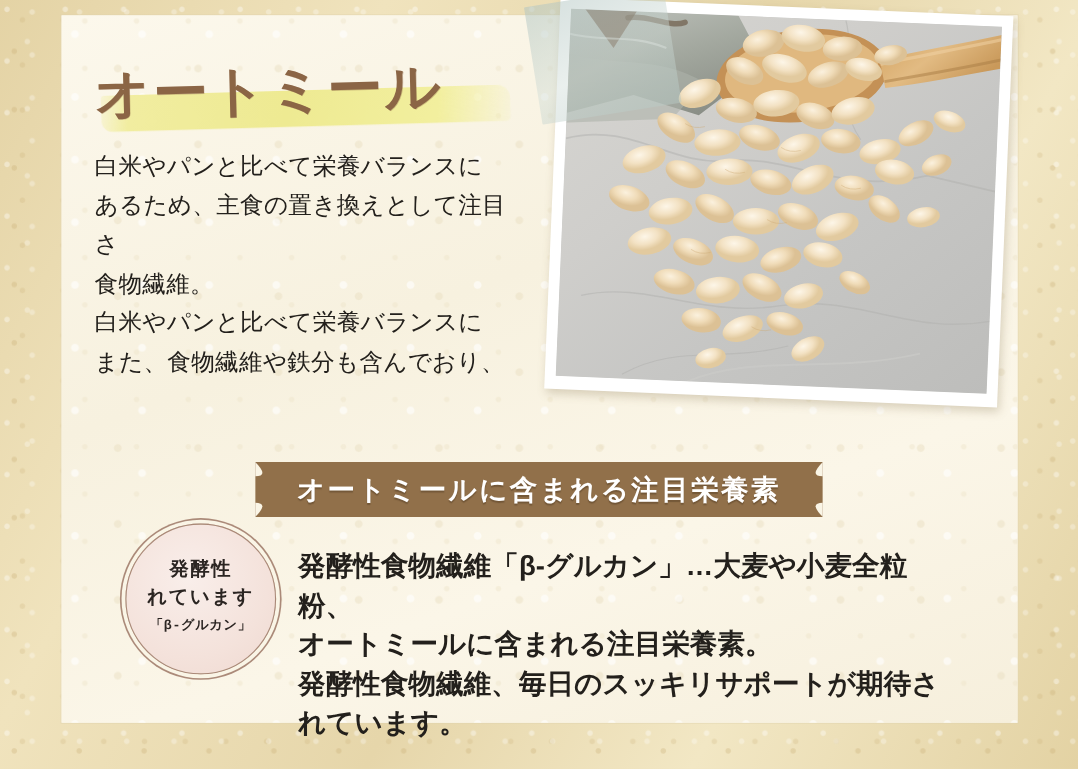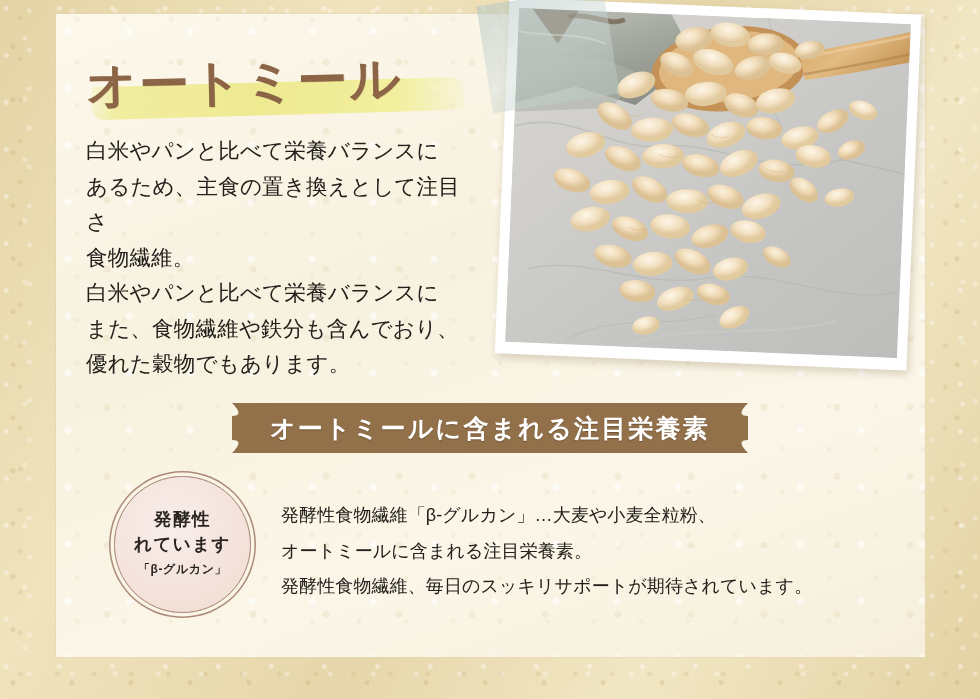--- a/index.html
+++ b/index.html
@@ -120,21 +120,21 @@
     background: linear-gradient(160deg, rgba(176,196,193,0.62), rgba(206,219,214,0.50) 55%, rgba(183,201,196,0.58));
     transform: rotate(-9deg);
     opacity: 0.85;
     border-radius: 1px;
   }
 
   
   .banner {
     position: absolute;
     left: 232px;
-    top: 403px;
+    top: 420px;
     width: 516px;
     height: 50px;
   }
   .banner svg { position: absolute; inset: 0; width: 100%; height: 100%; }
   .banner-label {
     position: absolute;
     inset: 0;
     display: flex;
     align-items: center;
     justify-content: center;
@@ -154,41 +154,42 @@
     height: 137px;
     border-radius: 50%;
     background: radial-gradient(circle at 42% 36%, #f9eeea 0%, #f4e2db 62%, #efd9d1 100%);
     border: 1.6px solid #a98877;
     box-shadow: 0 0 0 3.5px #faf5e6, 0 0 0 5px #ab8a79;
     display: flex;
     flex-direction: column;
     align-items: center;
     justify-content: center;
     box-sizing: border-box;
+    font-family: Liberation Mono, monospace;
   }
   .badge-line {
     color: #2b2522;
     font-size: 17.5px;
     line-height: 25px;
     letter-spacing: 1.5px;
     white-space: nowrap;
     font-weight: 600;
   }
   .badge-line.small { font-size: 12px; letter-spacing: 0.6px; }
 
   .nutrient-body {
     position: absolute;
-    left: 281px;
+    left: 271px;
     top: 498px;
     width: 600px;
-    font-size: 18px;
+    font-size: 25px;
     line-height: 35.5px;
     color: #23201c;
     letter-spacing: 0.1px;
-    font-weight: 400;
+    font-weight: 700;
   }
   .nutrient-body p { margin: 0; }
 </style>
 </head>
 <body>
 
 <div id="stage">
 
   <div class="card"></div>
 
@@ -196,21 +197,20 @@
     <div class="marker"></div>
     <div class="headline">オートミール</div>
   </div>
 
   <div class="lead">
     <p>白米やパンと比べて栄養バランスに</p>
     <p>あるため、主食の置き換えとして注目さ</p>
     <p>食物繊維。</p>
     <p>白米やパンと比べて栄養バランスに</p>
     <p>また、食物繊維や鉄分も含んでおり、</p>
-    <p>優れた穀物でもあります。</p>
   </div>
 
   <div class="photo-frame">
     <div class="photo-inner">
       <svg viewBox="0 0 392 334" preserveAspectRatio="xMidYMid slice">
         <defs>
           <linearGradient id="marble" x1="0" y1="0" x2="1" y2="1">
             <stop offset="0%" stop-color="#d7d6d2"></stop>
             <stop offset="35%" stop-color="#cfcecb"></stop>
             <stop offset="62%" stop-color="#c6c6c4"></stop>

